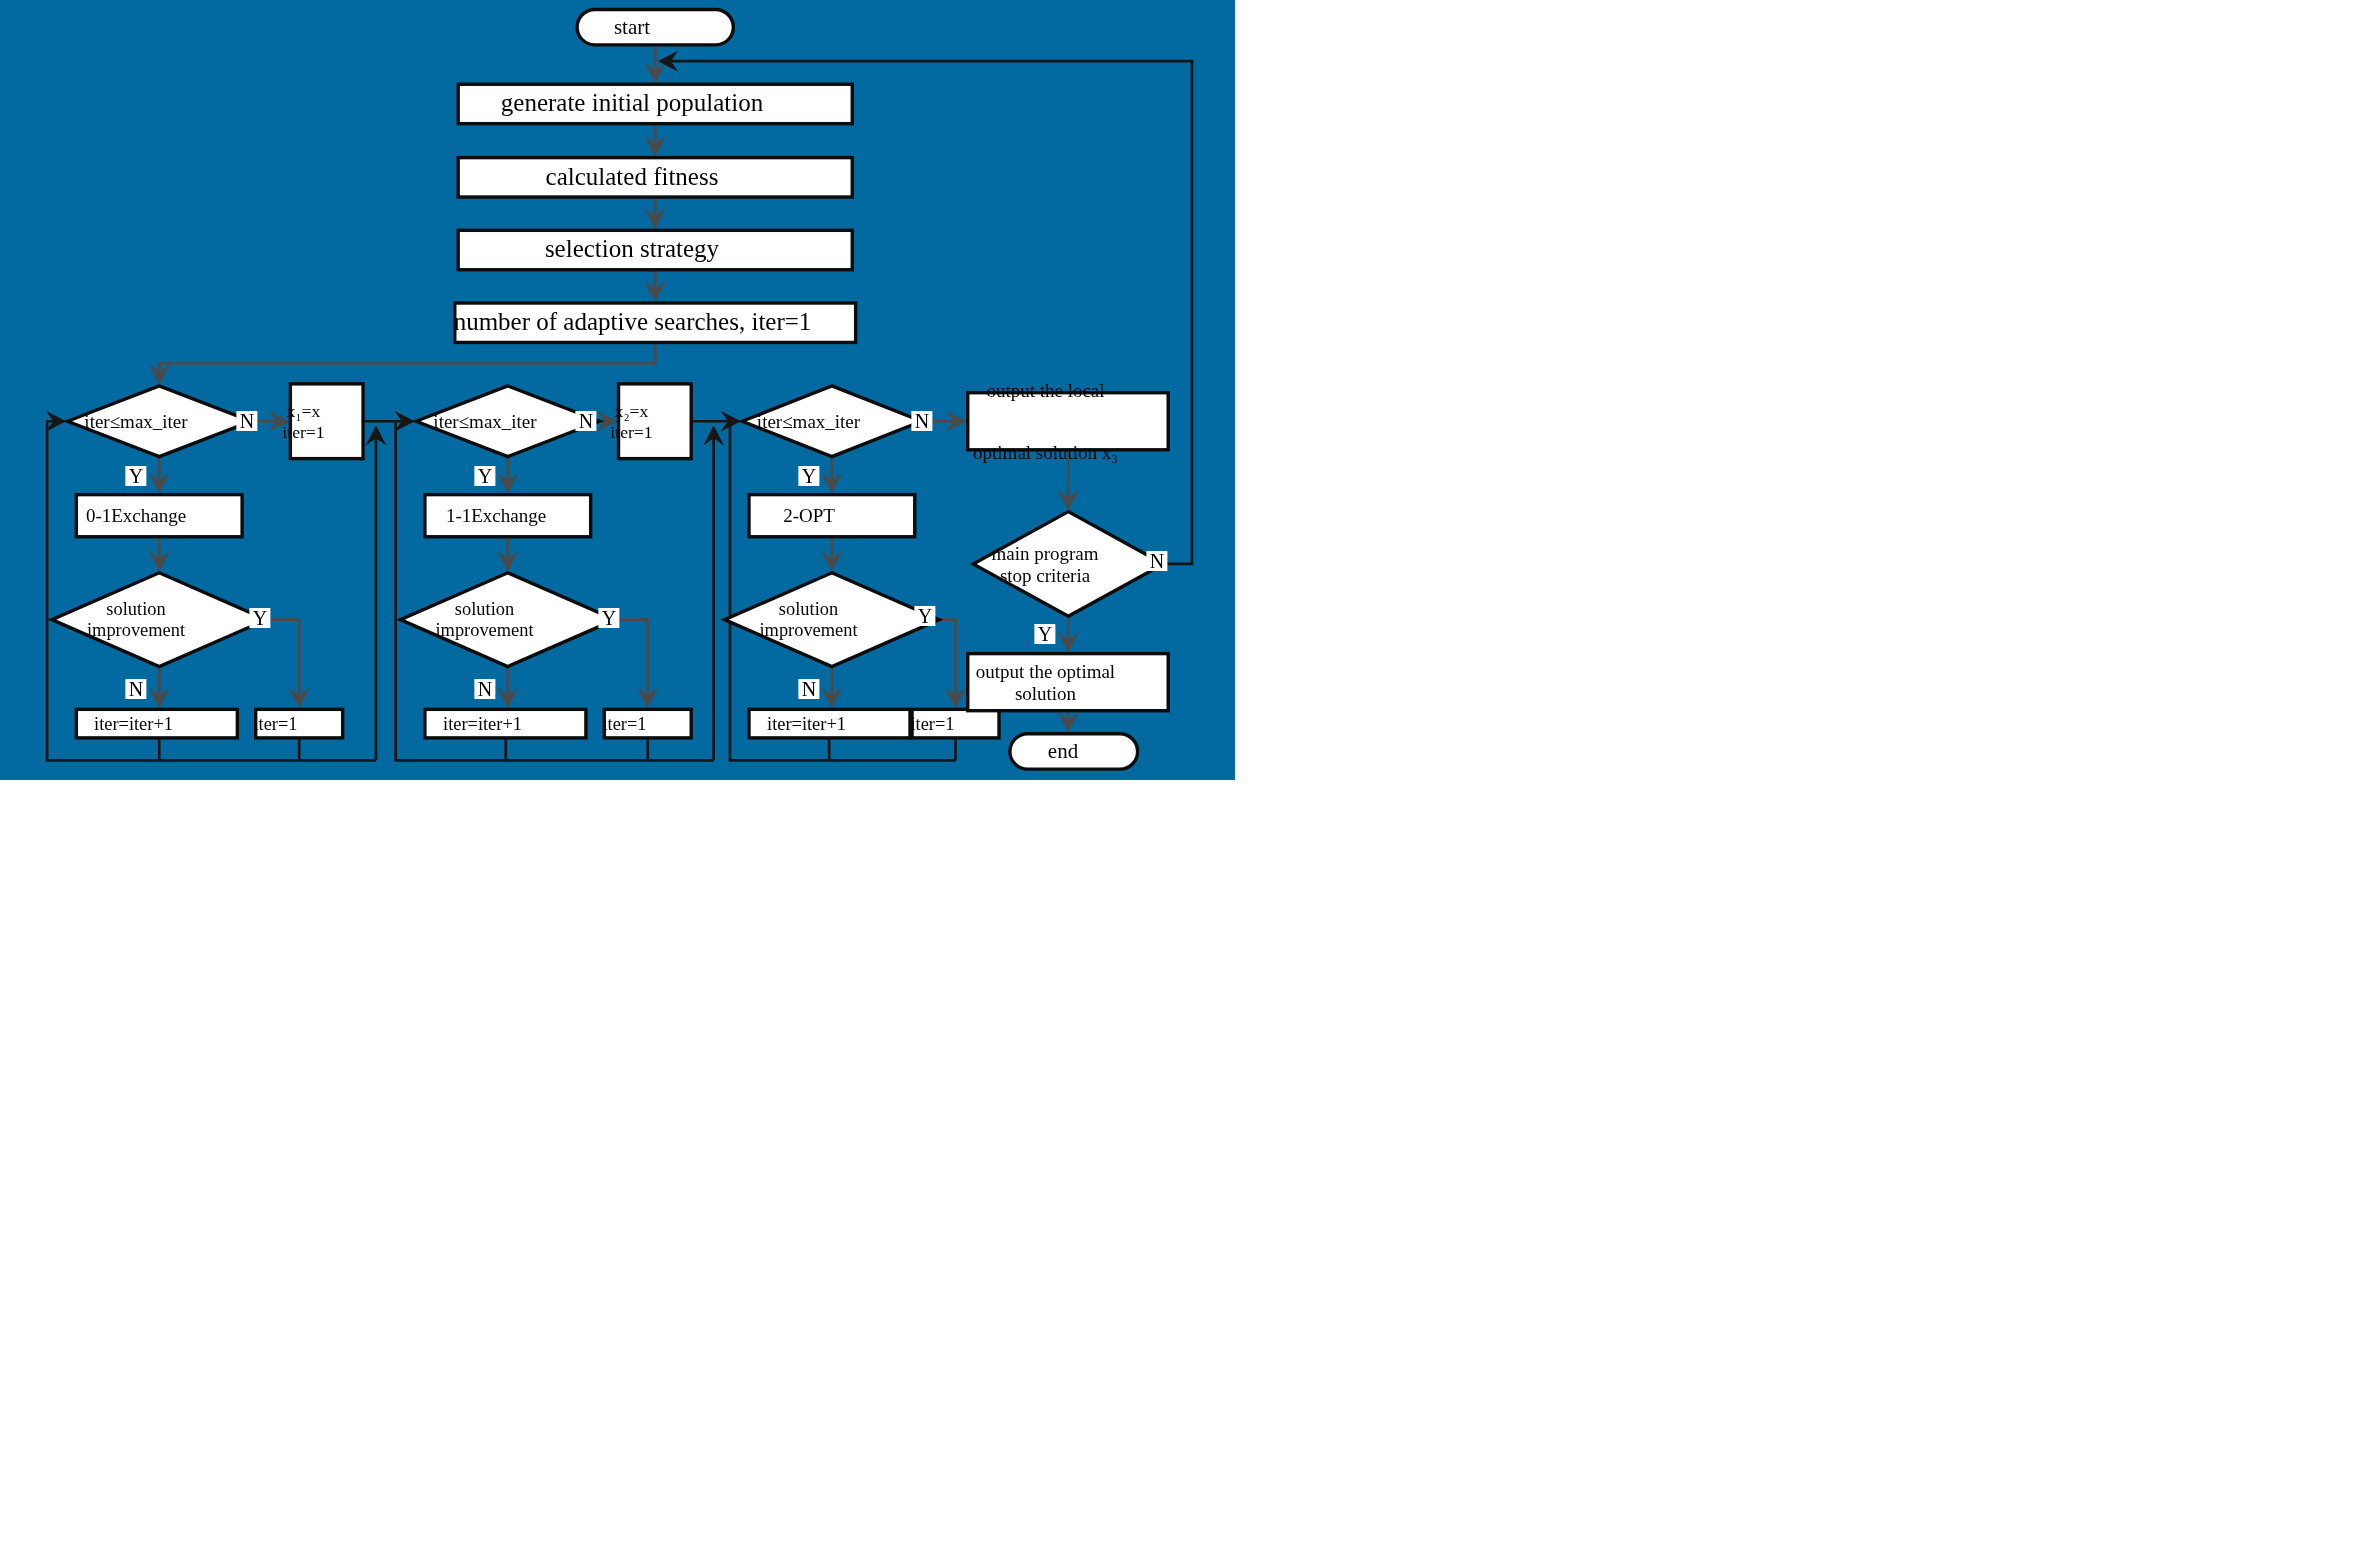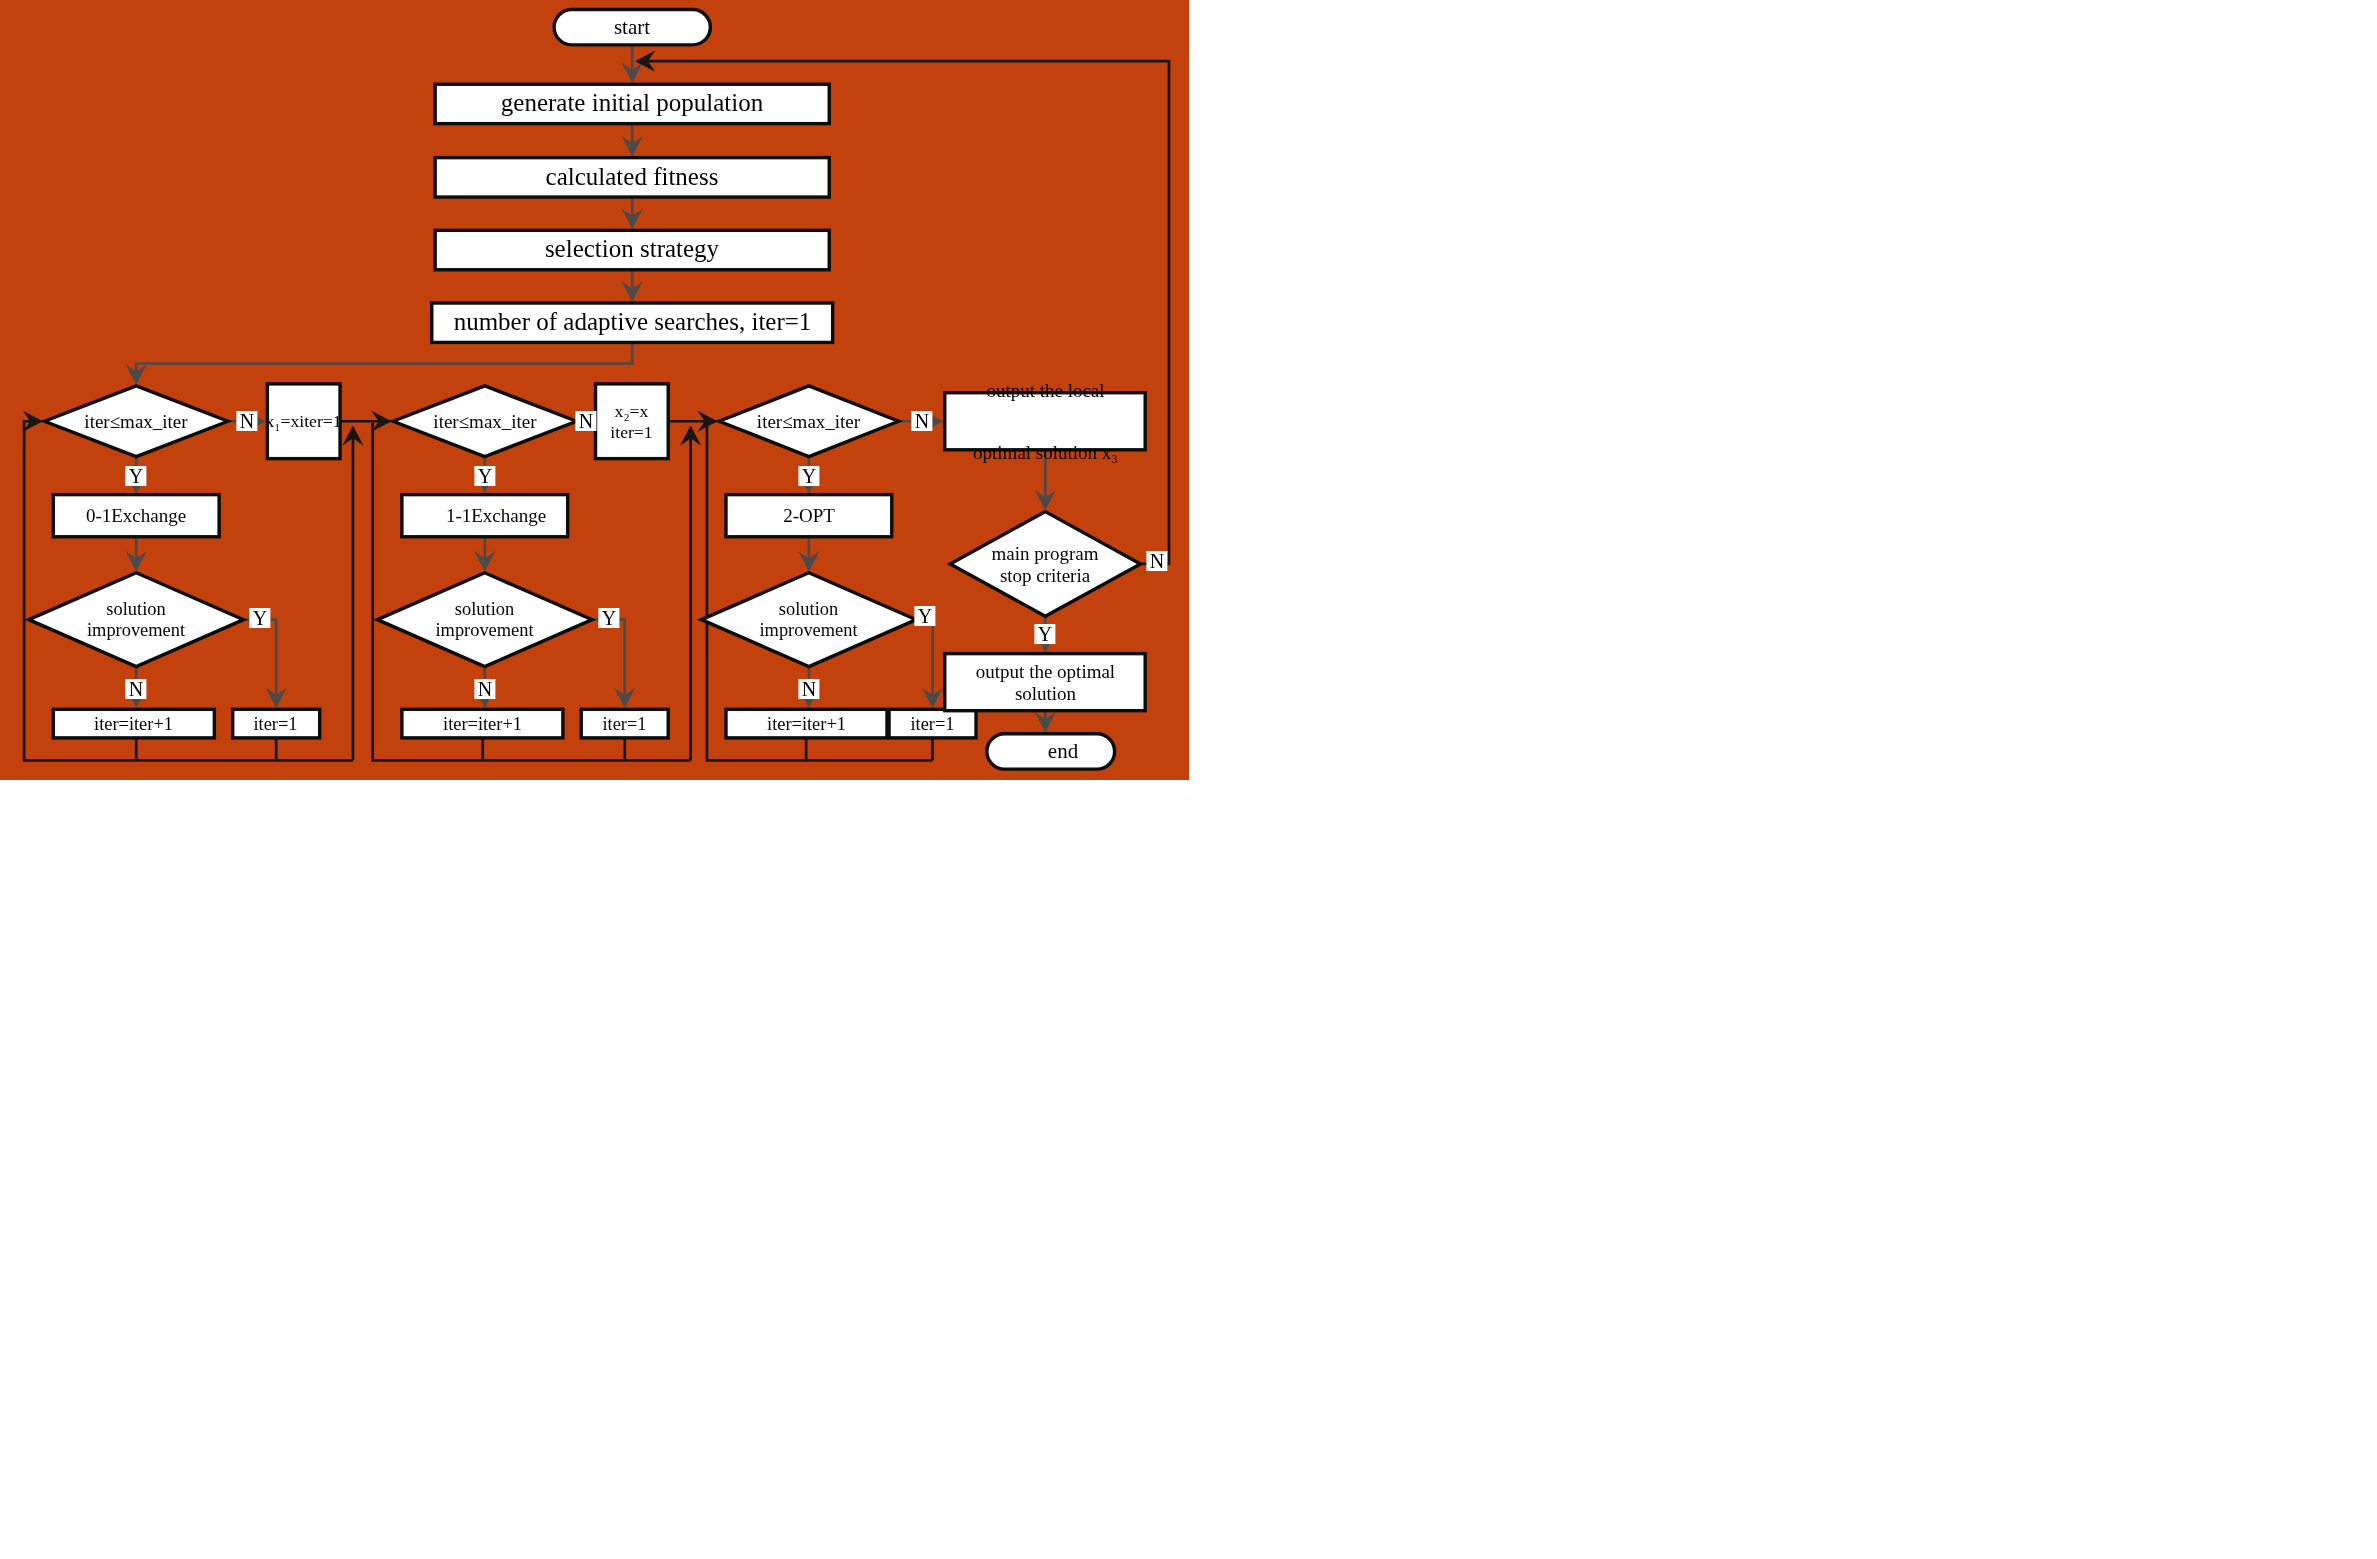--- a/index.html
+++ b/index.html
@@ -1,17 +1,17 @@
 <!DOCTYPE html>
 <html style="font-size:11px"><head>
 <meta charset="utf-8">
 <style>
   html,body{margin:0;padding:0;background:#ffffff;}
-  #canvas{position:relative;width:1189px;height:780px;background:#c2410c;
-          font-family:"Liberation Serif","DejaVu Serif",serif;color:#050505;}
+  #canvas{position:relative;width:1189px;height:780px;background:#0369a1;
+          font-family:"Liberation Serif","DejaVu Serif",serif;color:#050505;padding-left:46px;}
   #wires,#shapes{position:absolute;left:0;top:0;width:100%;height:100%;}
   .lbl{position:absolute;display:flex;align-items:center;justify-content:center;
        text-align:center;line-height:1.15;white-space:pre;}
   .pt{position:absolute;transform:translate(-50%,-50%);background:#fff;
       padding:0 3.4px;line-height:1;}
   .t-xl{font-size:21px;}
   .t-lg{font-size:25px;}
   .t-md{font-size:19px;}
   .t-sm{font-size:18.4px;}
   .t-xs{font-size:17.7px;}
@@ -108,21 +108,21 @@
   <div class="lbl t-xl" style="left:554px;top:9.5px;width:156px;height:35px;">start</div>
   <div class="lbl t-lg" style="left:435px;top:84px;width:394px;height:39px;">generate initial population</div>
   <div class="lbl t-lg" style="left:435px;top:158px;width:394px;height:39px;">calculated fitness</div>
   <div class="lbl t-lg" style="left:435px;top:230px;width:394px;height:39px;">selection strategy</div>
   <div class="lbl t-lg" style="left:432px;top:303px;width:401px;height:39px;">number of adaptive searches, iter=1</div>
 
   <div class="lbl t-md" style="left:44px;top:386px;width:184px;height:71px;">iter≤max_iter</div>
   <div class="lbl t-md" style="left:393px;top:386px;width:184px;height:71px;">iter≤max_iter</div>
   <div class="lbl t-md" style="left:719px;top:386px;width:179px;height:71px;">iter≤max_iter</div>
 
-  <div class="lbl t-xs" style="left:267px;top:384px;width:73px;height:75px;flex-direction:row;"><span>x₁=x</span><span>iter=1</span></div>
+  <div class="lbl t-xs" style="left:267px;top:384px;width:73px;height:75px;flex-direction:column;"><span>x₁=x</span><span>iter=1</span></div>
   <div class="lbl t-xs" style="left:595px;top:384px;width:73px;height:75px;flex-direction:column;"><span>x₂=x</span><span>iter=1</span></div>
 
   <div class="lbl t-md" style="left:53px;top:495px;width:166px;height:42px;">0-1Exchange</div>
   <div class="lbl t-md" style="left:402px;top:495px;width:188px;height:42px;">1-1Exchange</div>
   <div class="lbl t-md" style="left:726px;top:495px;width:166px;height:42px;">2-OPT</div>
 
   <div class="lbl t-sm" style="left:28.5px;top:573px;width:215px;height:94px;flex-direction:column;"><span>solution</span><span>improvement</span></div>
   <div class="lbl t-sm" style="left:377px;top:573px;width:215px;height:94px;flex-direction:column;"><span>solution</span><span>improvement</span></div>
   <div class="lbl t-sm" style="left:701px;top:573px;width:215px;height:94px;flex-direction:column;"><span>solution</span><span>improvement</span></div>
 

